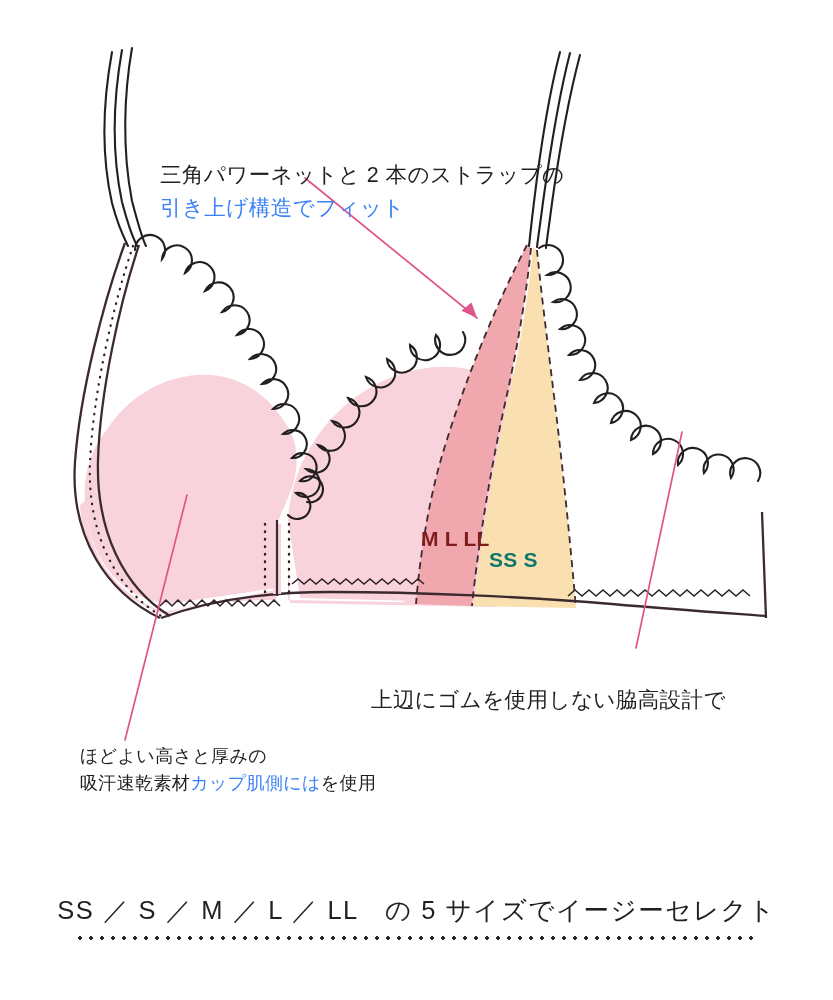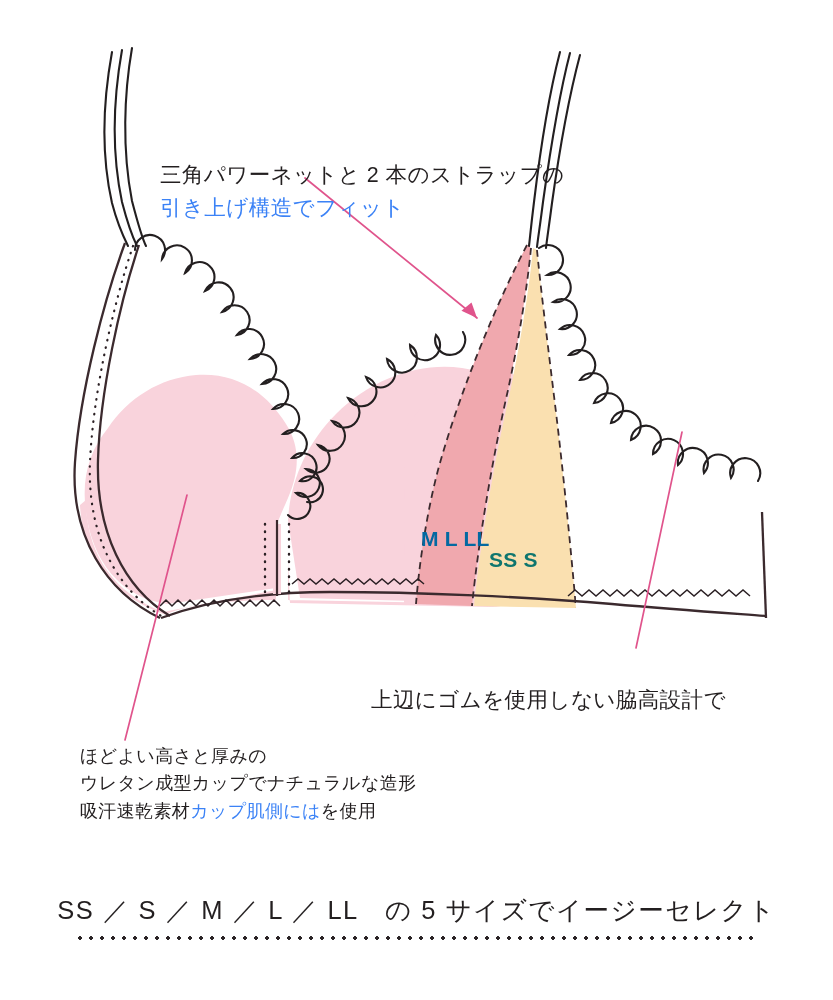--- a/index.html
+++ b/index.html
@@ -84,21 +84,21 @@
   }
 
   
   .size-label {
     position: absolute;
     font-size: 21px;
     font-weight: bold;
     line-height: 1.16;
     letter-spacing: 0.01em;
   }
-  #sizes-big  { left: 421px; top: 527px; color: #0369a1; }
+  #sizes-big  { left: 421px; top: 527px; color: #7f1d1d; }
   #sizes-small{ left: 489px; top: 548px; color: #0f766e; }
 </style>
 </head>
 <body>
 
 <div id="page">
 
   <svg id="illustration" viewBox="0 0 833 1000" xmlns="http://www.w3.org/2000/svg">
     <defs>
       <clipPath id="clipLeftCup">
@@ -298,21 +298,20 @@
     <span class="ln">三角パワーネットと 2 本のストラップの</span>
     <span class="ln accent">引き上げ構造でフィット</span>
   </div>
 
   <div class="caption" id="cap-right">
     <span class="ln">上辺にゴムを使用しない脇高設計で</span>
   </div>
 
   <div class="caption" id="cap-bottom">
     <span class="ln">ほどよい高さと厚みの</span>
-    <span class="ln">ウレタン成型カップでナチュラルな造形</span>
     <span class="ln"><span>吸汗速乾素材</span><span class="accent">カップ肌側には</span><span>を使用</span></span>
   </div>
 
   <div id="banner">
     <span id="banner-text">SS ／ S ／ M ／ L ／ LL　の 5 サイズでイージーセレクト</span>
   </div>
   <div id="banner-rule"></div>
 
 </div>
 

